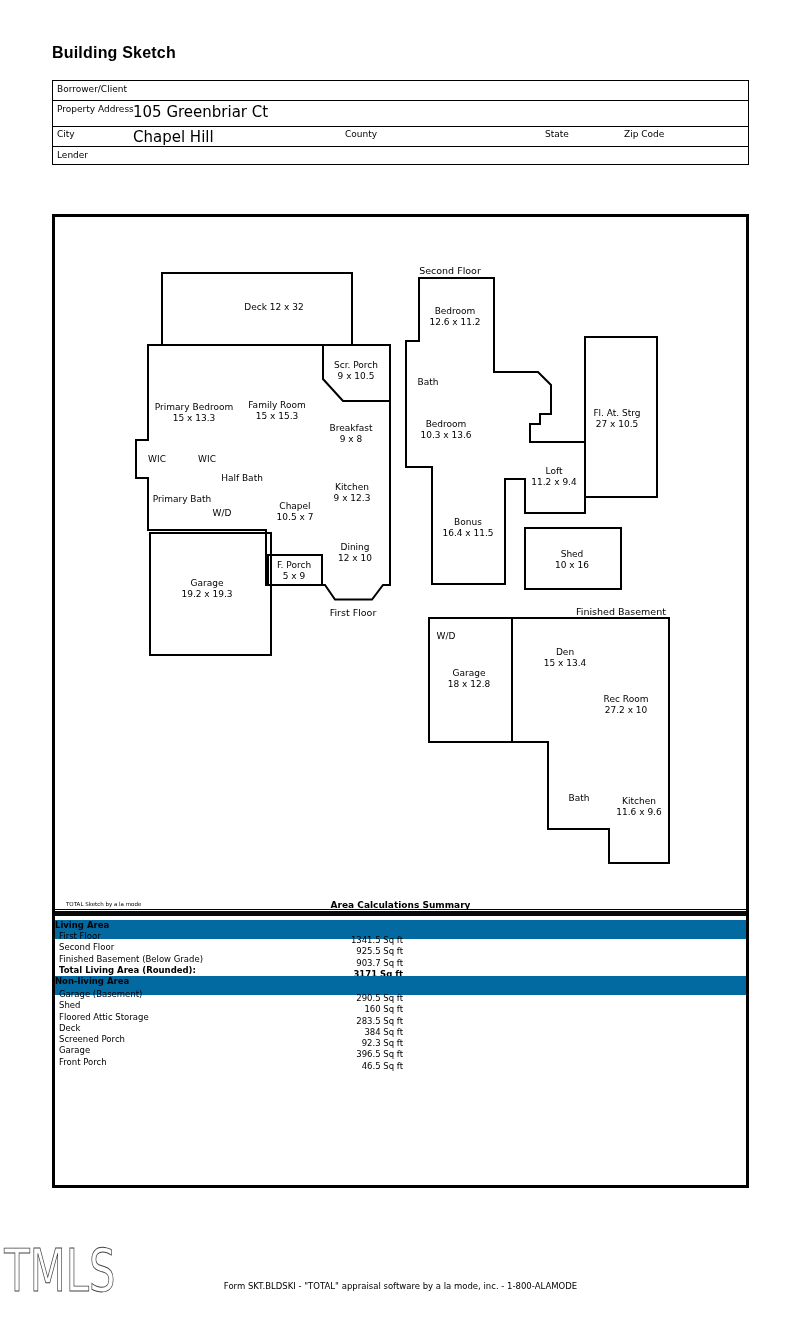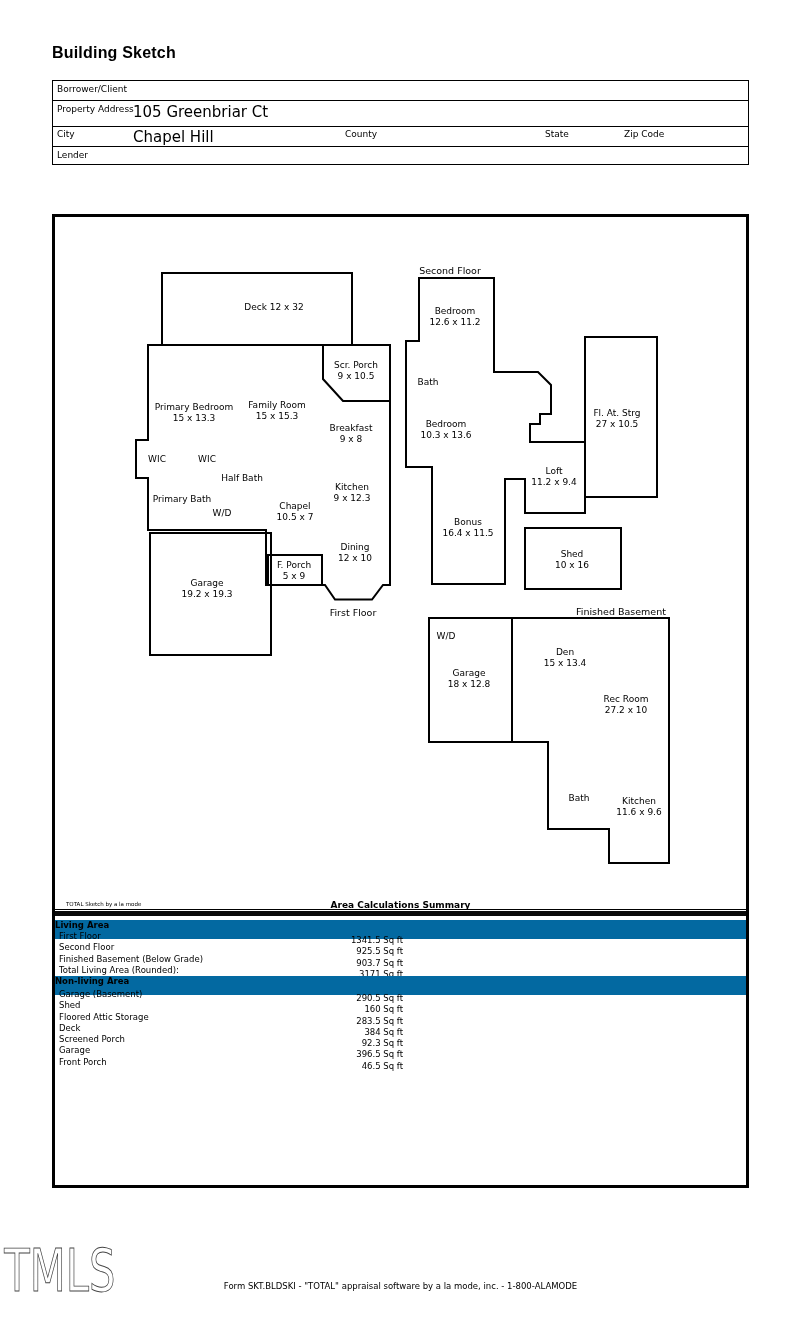--- a/index.html
+++ b/index.html
@@ -28,21 +28,21 @@
   
   .tiny{position:absolute;font-size:5.5px;white-space:nowrap;}
   .sum-header{position:absolute;left:52px;width:697px;text-align:center;
     font-weight:bold;font-size:9px;}
   .bar-thin{position:absolute;left:55px;width:691px;height:1px;background:#000;}
   .bar-thick{position:absolute;left:55px;width:691px;height:4.5px;background:#0a0a0a;}
   .band{position:absolute;left:55px;width:691px;height:19px;background:#0369a1;
     font-weight:bold;font-size:8.5px;line-height:10px;box-sizing:border-box;}
   .srow{position:absolute;left:59px;width:344px;height:10px;font-size:8.5px;line-height:10px;}
   .srow .v{position:absolute;right:0;top:4px;}
-  .srow.bold{font-weight:normal;}
+  .srow.bold{font-weight:bold;}
   
   .form-line{position:absolute;left:52px;top:1281px;width:697px;text-align:center;font-size:8.5px;}
 </style>
 </head>
 <body>
 
 <div class="page">
 
   <div class="title">Building Sketch</div>
 

